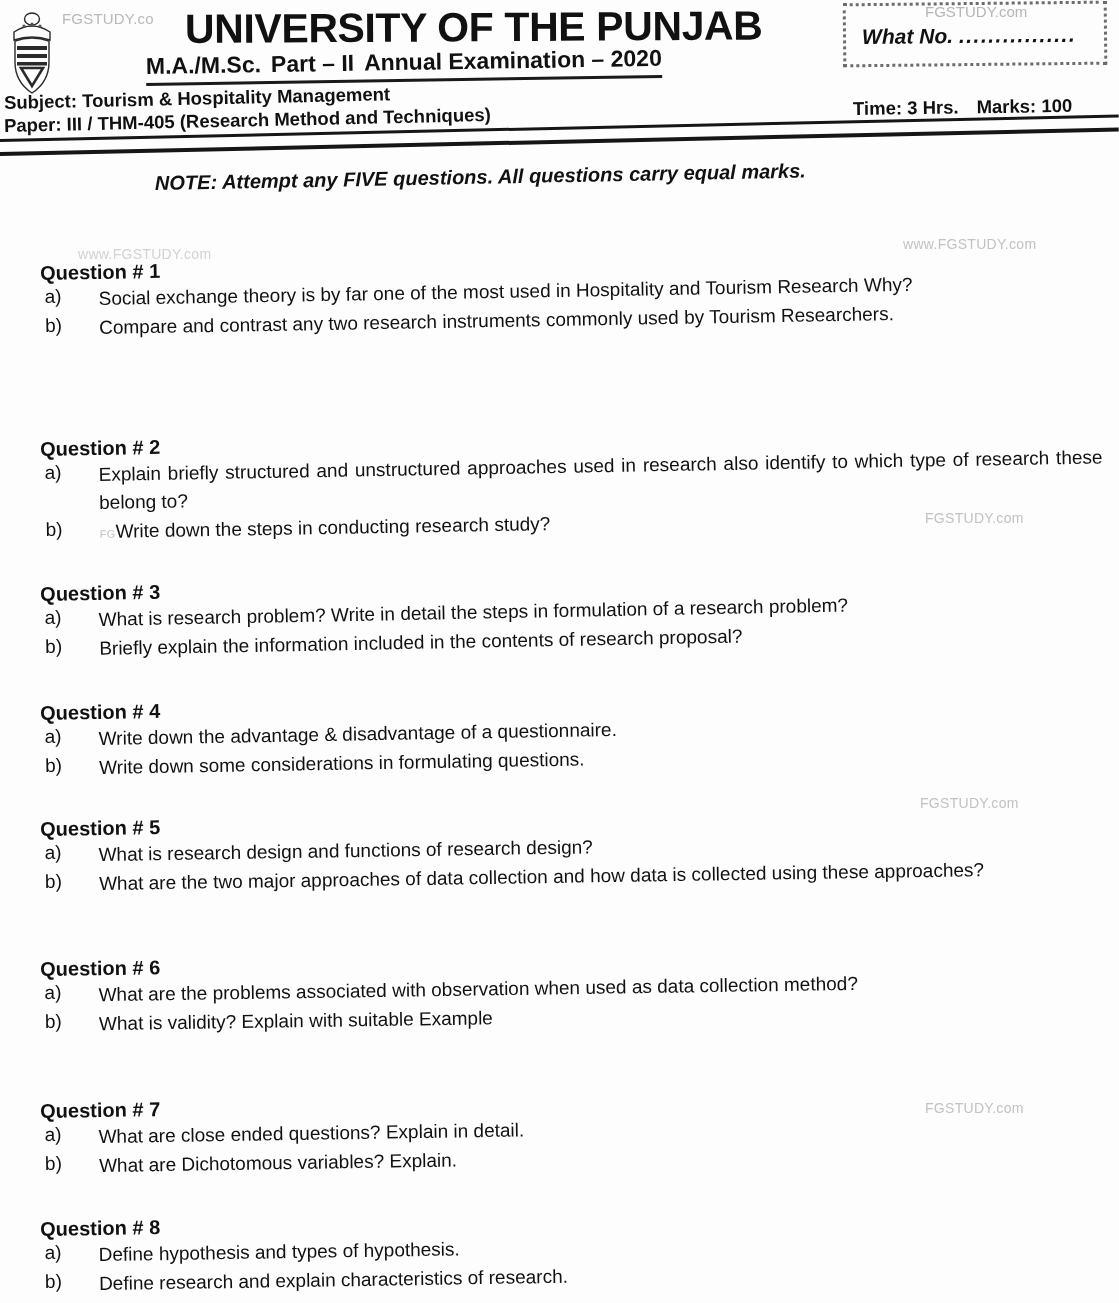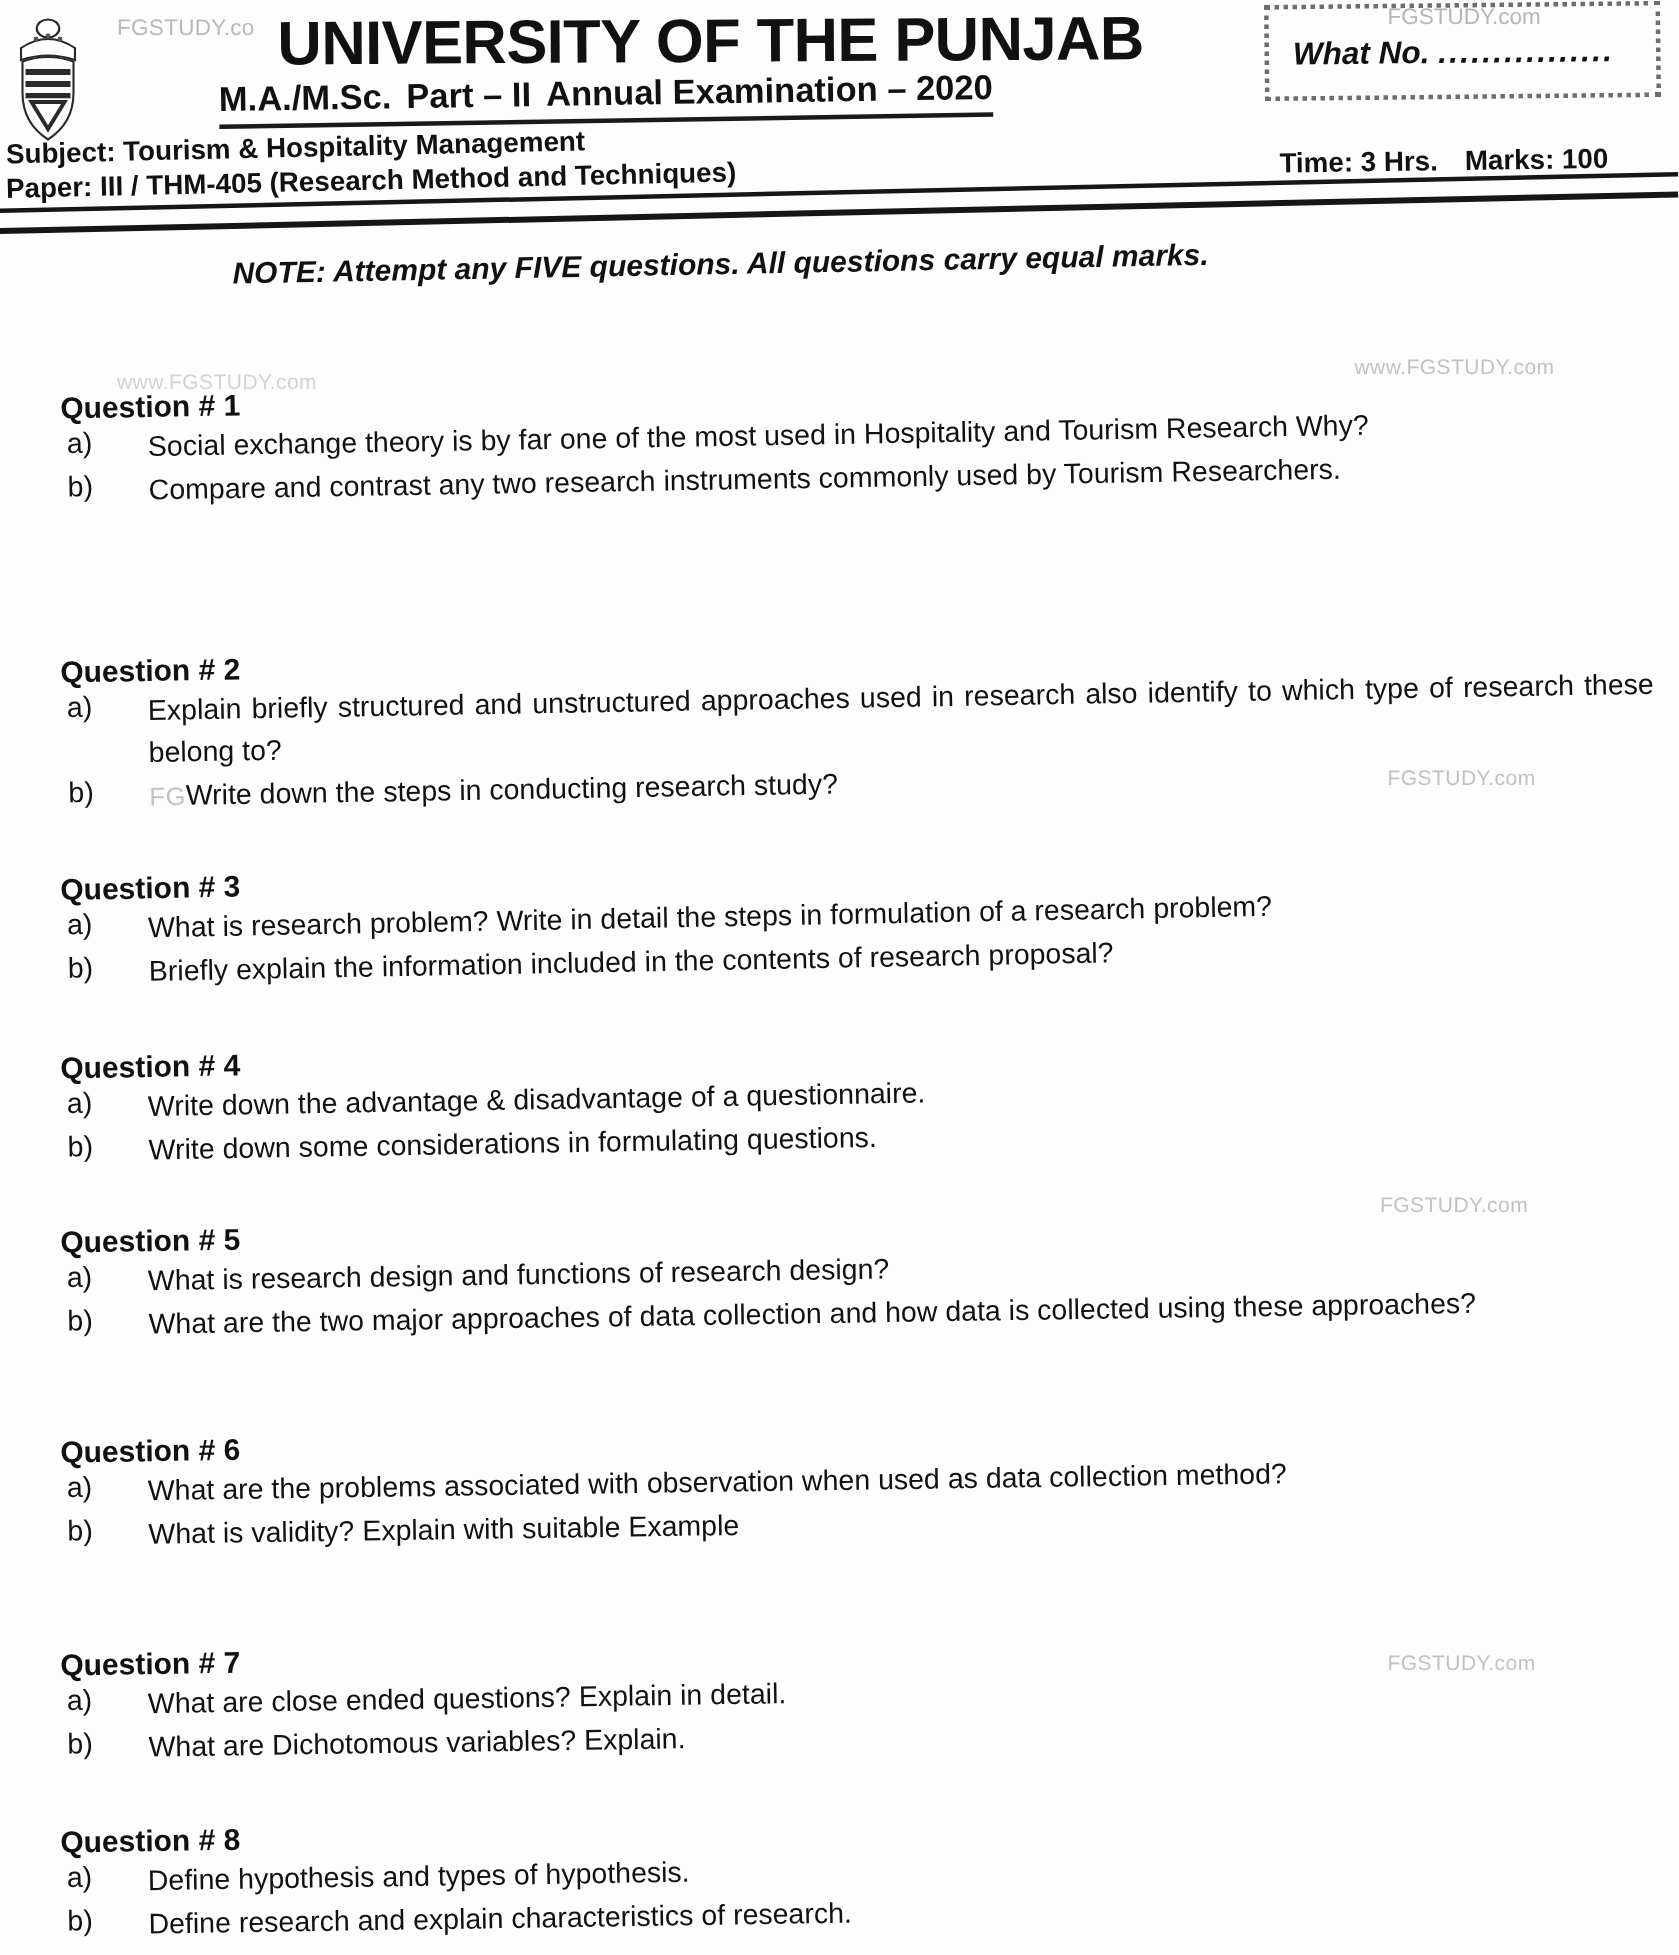--- a/index.html
+++ b/index.html
@@ -28,21 +28,21 @@
   .crest {
     position: absolute;
     left: 6px;
     top: 10px;
     width: 52px;
     height: 88px;
   }
 
   .header-watermark-left {
     position: absolute;
-    left: 78px;
+    left: 62px;
     top: 10px;
     font-size: 15px;
     color: #b9b9b9;
     letter-spacing: .2px;
     white-space: nowrap;
     text-align: center;
   }
 
   .uni-title {
     position: absolute;
@@ -281,21 +281,21 @@
   </div>
 
   <div class="qblock sk2" style="top:438px;">
     <div class="qhead">Question # 2</div>
     <div class="qrow">
       <div class="qlabel">a)</div>
       <div class="qtext just">Explain briefly structured and unstructured approaches used in research also identify to which type of research these belong to?</div>
     </div>
     <div class="qrow">
       <div class="qlabel">b)</div>
-      <div class="qtext"><span class="wm" style="position:static; font-size:17px;">FG</span><span>Write down the steps in conducting research study?</span></div>
+      <div class="qtext"><span class="wm" style="position:static; font-size:11px;">FG</span><span>Write down the steps in conducting research study?</span></div>
     </div>
   </div>
 
   <div class="qblock sk3" style="top:583px;">
     <div class="qhead">Question # 3</div>
     <div class="qrow">
       <div class="qlabel">a)</div>
       <div class="qtext">What is research problem? Write in detail the steps in formulation of a research problem?</div>
     </div>
     <div class="qrow">

